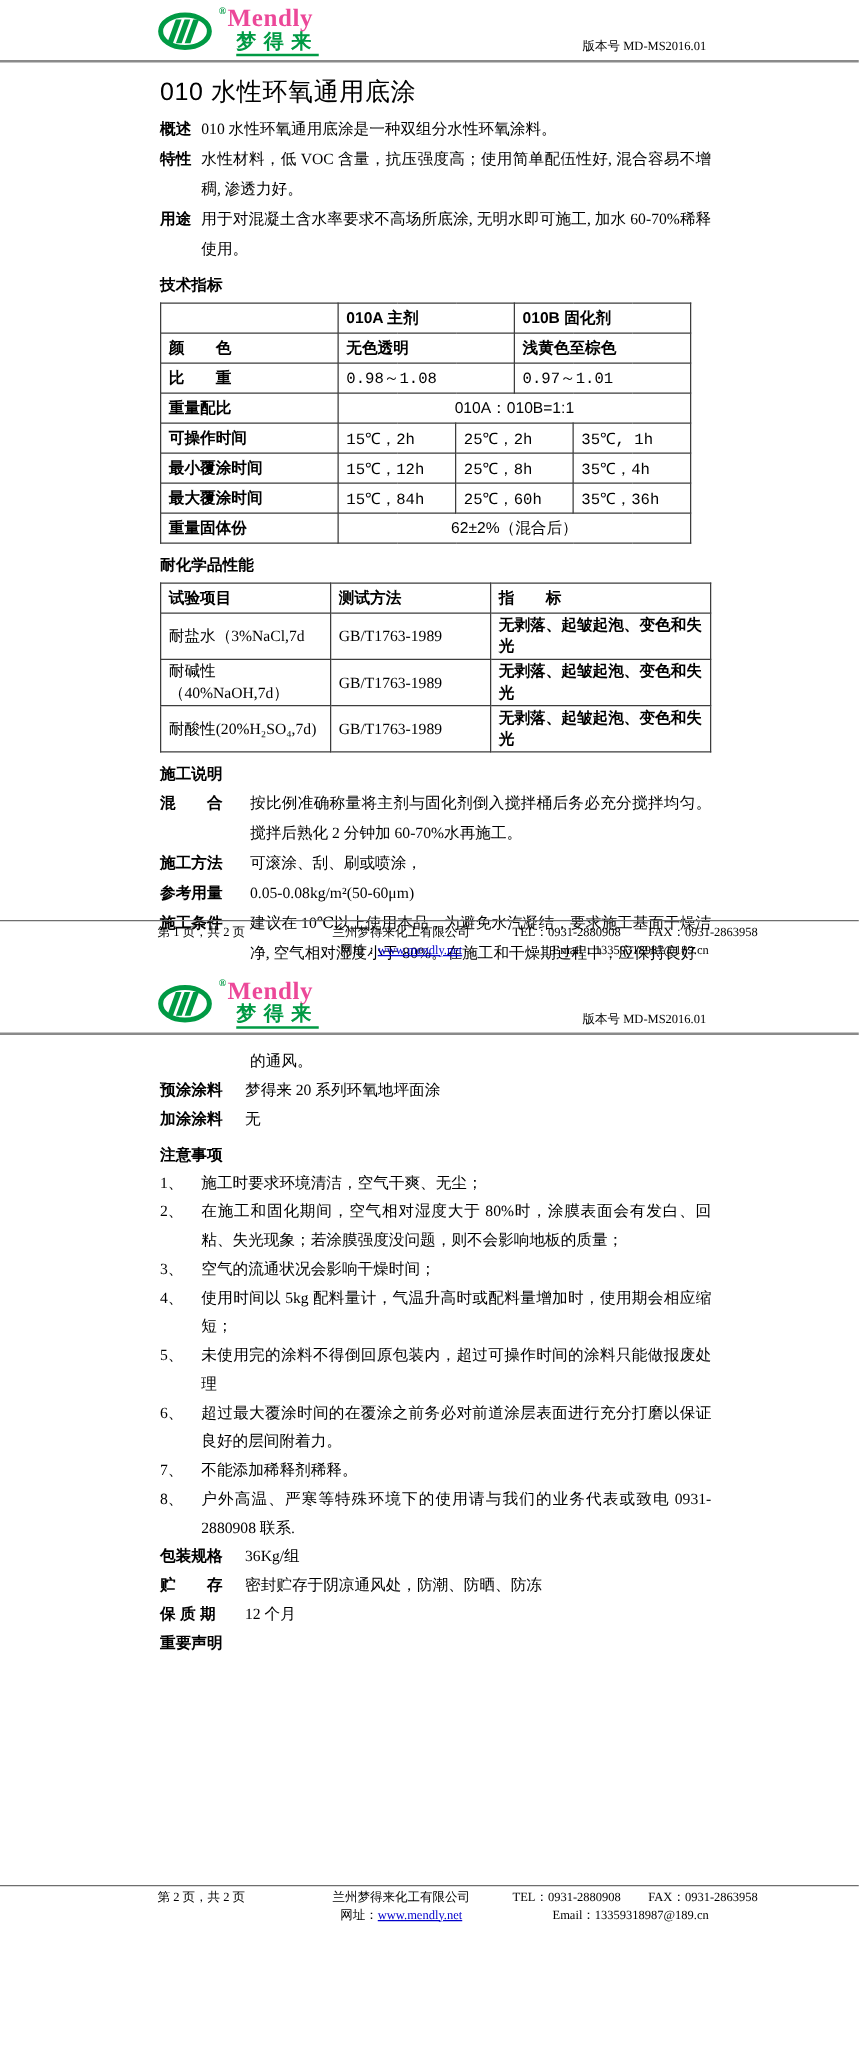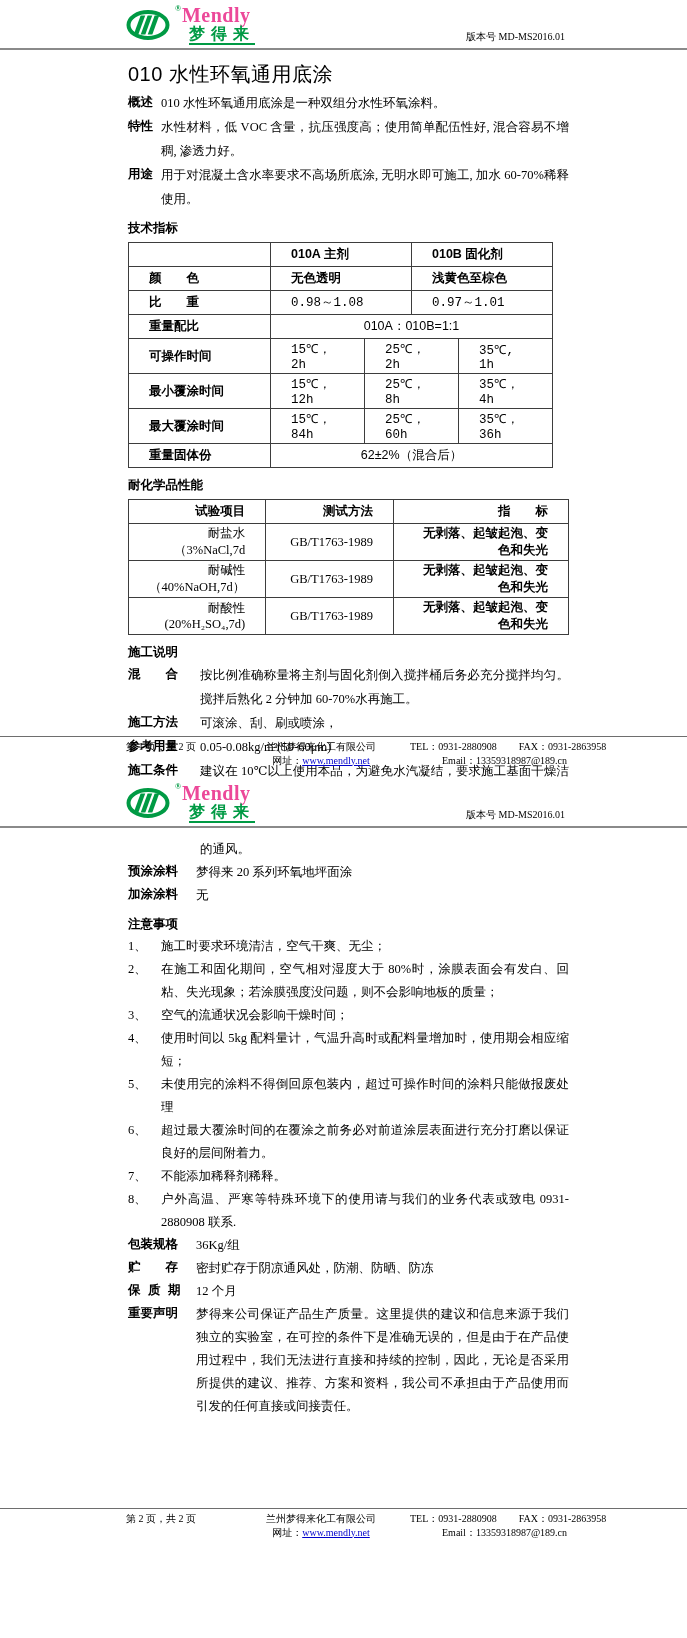--- a/index.html
+++ b/index.html
@@ -24,36 +24,36 @@
             border-bottom:2px solid #009A44;padding-bottom:1px;width:fit-content;}
   .version{font-size:10px;padding-bottom:1px;white-space:nowrap;}
   .rule{border-top:2px solid #8a8a8a;height:0;}
 
   
   .content{margin:0 118px 0 128px;font-size:12.5px;}
   .title{font-family:"Liberation Sans","DejaVu Sans",sans-serif;font-weight:400;
          font-size:20px;line-height:26px;margin:11px 0 4px 0;letter-spacing:.5px;}
   .row{display:flex;line-height:24px;}
   #page2 .row{line-height:23px;}
-  .lab{font-family:Liberation Mono, monospace;font-weight:700;white-space:pre;}
+  .lab{font-family:Liberation Sans, sans-serif;font-weight:700;white-space:pre;}
   .w33{flex:0 0 33px;}
   .w72{flex:0 0 72px;}
   .w68{flex:0 0 68px;}
   .txt{flex:1;text-align:justify;}
   .h2{font-family:"Liberation Sans","DejaVu Sans",sans-serif;font-weight:700;
       font-size:12.5px;line-height:21px;margin-top:7px;}
 
   table{border-collapse:collapse;font-size:12.5px;margin-top:3px;}
-  td{border:1px solid #3d3d3d;height:21px;padding:1px 20px;vertical-align:middle;}
+  td{border:1px solid #3d3d3d;height:21px;padding:1px 6px;vertical-align:middle;}
   .tt .c0{width:142px;} .tt .c6{width:47px;}
   .tt .hc{font-family:"Liberation Sans","DejaVu Sans",sans-serif;font-weight:700;white-space:pre;}
   .tt .vc{font-family:Liberation Mono, monospace;}
   .tt .center{text-align:center;font-family:"Liberation Sans","DejaVu Sans",sans-serif;}
   .ct .k0{width:136px;} .ct .k1{width:128px;} .ct .k2{width:176px;}
-  .ct td{text-align:right;}
+  .ct td{text-align:left;}
   .ct .b{font-family:"Liberation Sans","DejaVu Sans",sans-serif;font-weight:700;}
 
   .nrow{display:flex;line-height:23px;}
   .num{flex:0 0 33px;}
   .ntxt{flex:1;text-align:justify;}
 
   
   .footer{position:absolute;left:0;right:0;}
   #page1 .footer{top:736px;}
   #page2 .footer{top:730px;}
@@ -315,21 +315,20 @@
       <div class="row">
         <span class="lab w68">贮　　存</span>
         <div class="txt">密封贮存于阴凉通风处，防潮、防晒、防冻</div>
       </div>
       <div class="row">
         <span class="lab w68">保 质 期</span>
         <div class="txt">12 个月</div>
       </div>
       <div class="row">
         <span class="lab w68">重要声明</span>
-        <div class="txt">梦得来公司保证产品生产质量。这里提供的建议和信息来源于我们独立的实验室，在可控的条件下是准确无误的，但是由于在产品使用过程中，我们无法进行直接和持续的控制，因此，无论是否采用所提供的建议、推荐、方案和资料，我公司不承担由于产品使用而引发的任何直接或间接责任。</div>
       </div>
     </main>
 
     <footer class="footer">
       <div class="frule"></div>
       <div class="finner">
         <div class="fpage">第 2 页，共 2 页</div>
         <div class="fcolA">
           <div>兰州梦得来化工有限公司</div>
           <div>

